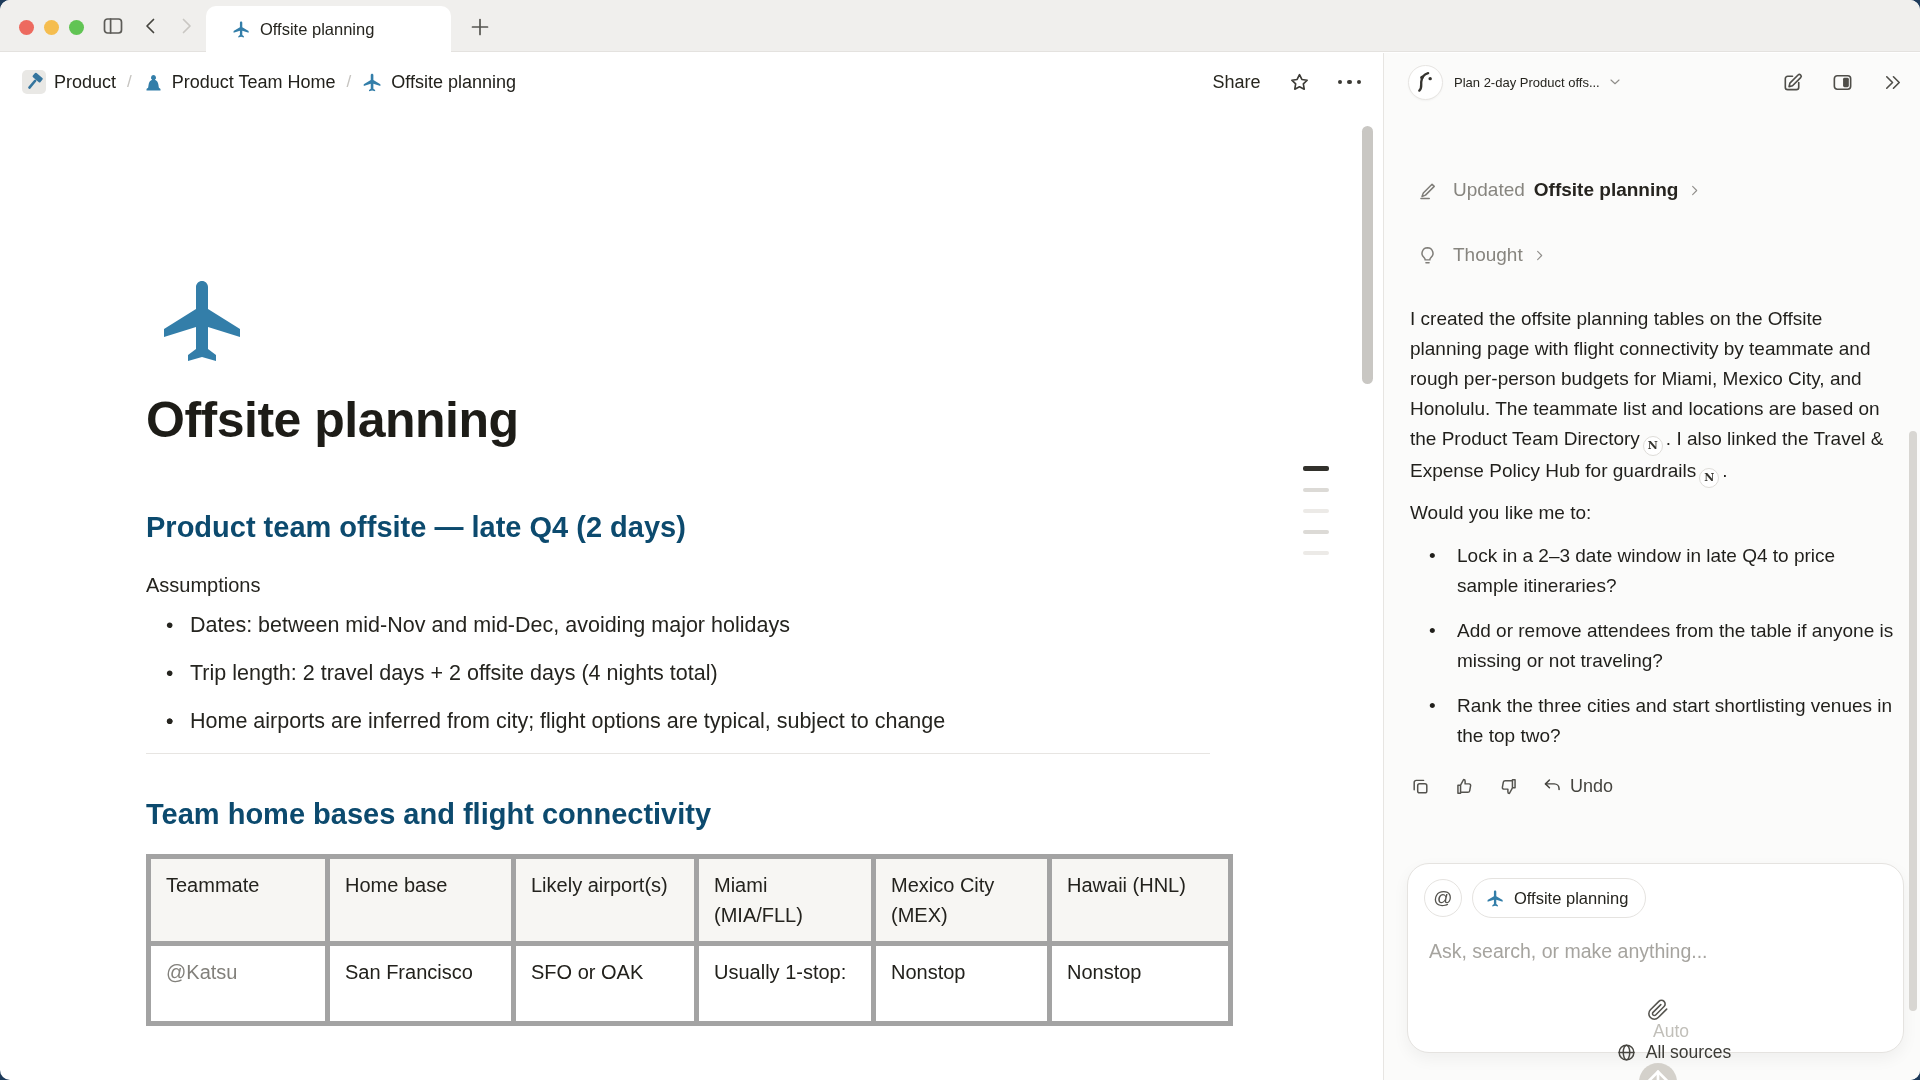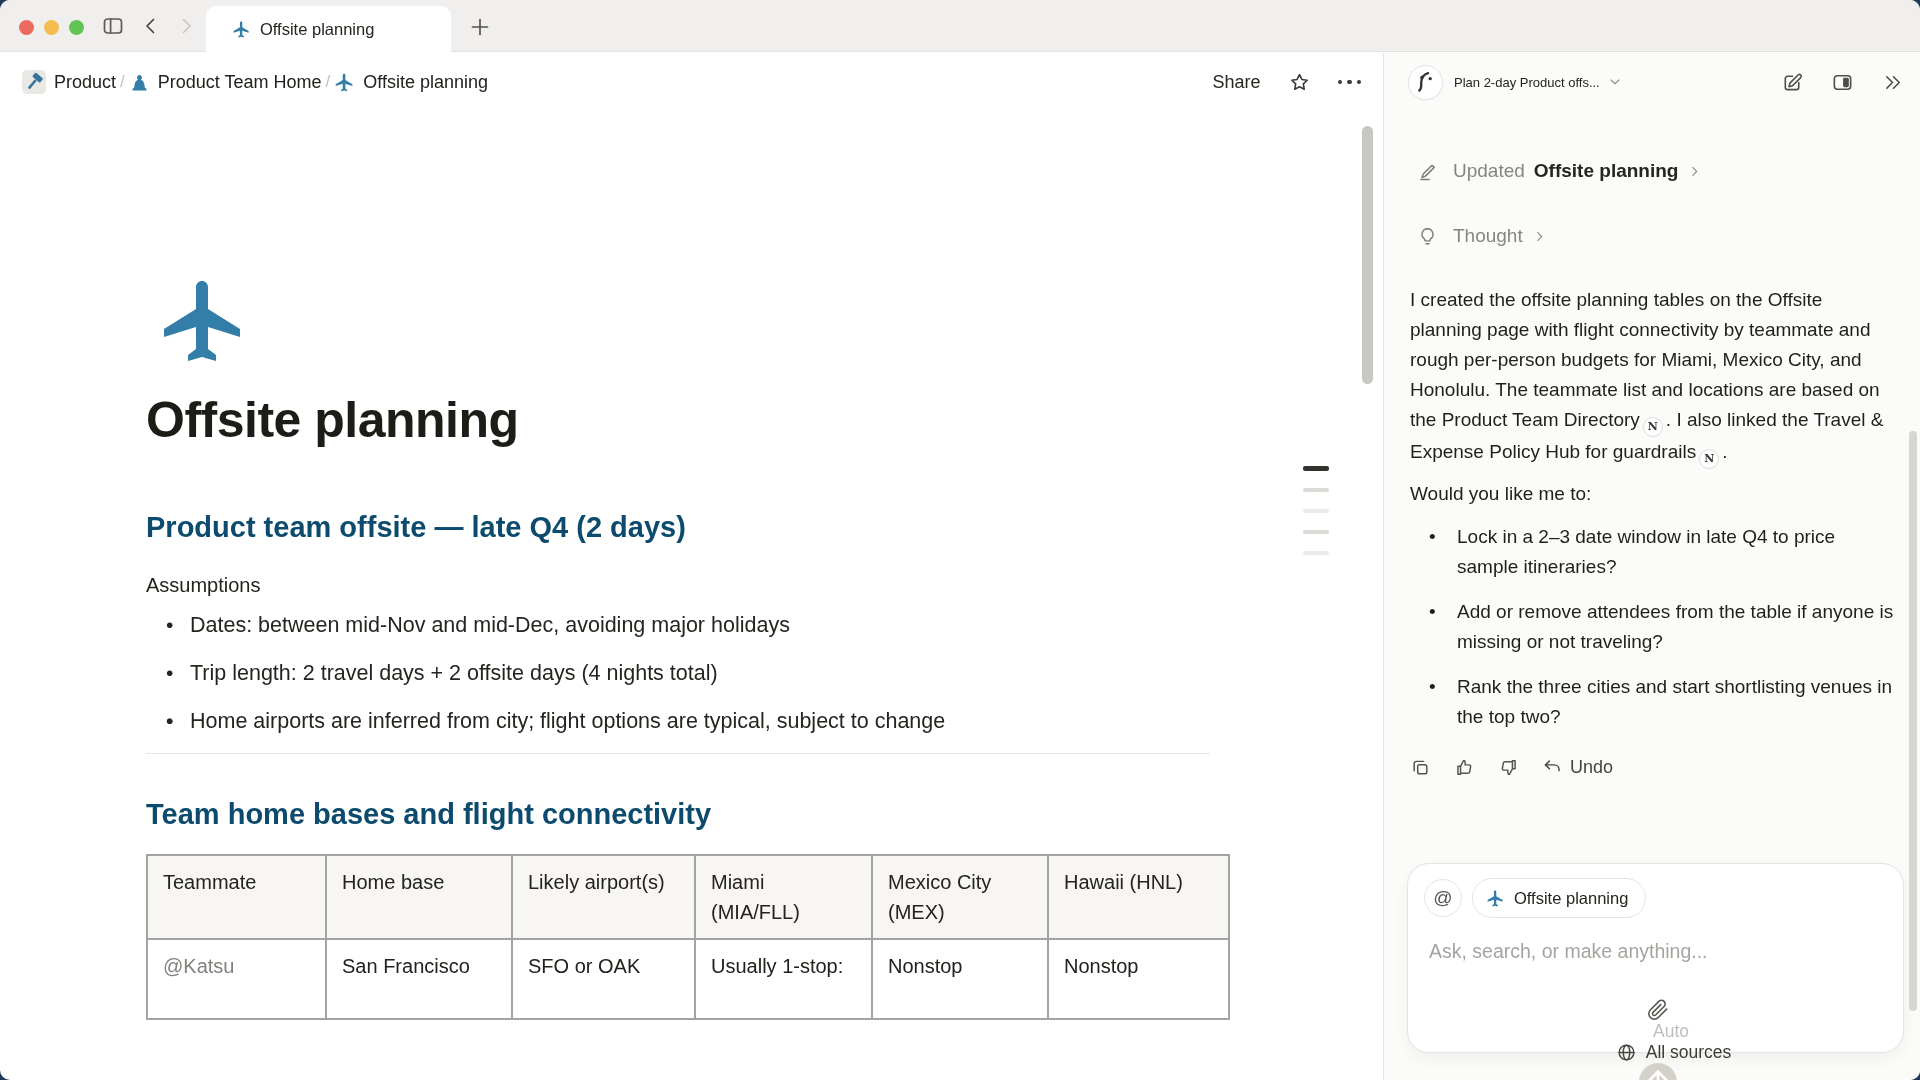--- a/index.html
+++ b/index.html
@@ -36,21 +36,21 @@
   .tab .plane { width:19px; height:19px; color:#337EA9; }
   .tab-label { font-size:16.5px; font-weight:500; color:#26251f; }
   .tb-plus { left:468px; top:15px; color:#565550; }
 
   
   .main-header {
     position:absolute; left:0; top:53px; width:1383px; height:58px;
     background:#fff; display:flex; align-items:center;
     padding:0 22px; justify-content:space-between;
   }
-  .breadcrumb { display:flex; align-items:center; gap:2px; font-size:18px; color:#22211c; }
+  .breadcrumb { display:flex; align-items:center; gap:9px; font-size:18px; color:#22211c; }
   .crumb { display:flex; align-items:center; gap:8px; cursor:pointer; }
   .crumb-chip { width:24px; height:24px; background:#e9e8e5; border-radius:5px;
     display:flex; align-items:center; justify-content:center; }
   .crumb-chip svg { width:17px; height:17px; color:#35759e; }
   .crumb-ic { width:21px; height:21px; color:#337EA9; }
   .crumb-sep { color:#c6c4c0; font-size:17px; padding:0 2px; }
   .hdr-actions { display:flex; align-items:center; gap:27px; }
   .share-btn { font-size:18px; color:#28271f; }
   .star-ic { width:23px; height:23px; color:#3b3a35; }
   .more-ic { display:flex; gap:5px; align-items:center; height:24px; }
@@ -65,21 +65,21 @@
   .h2-first { margin-top:57px; }
   .assumptions { margin-top:23px; font-size:20px; line-height:32px; color:#25241f; }
   .doc-bullets { margin-top:8px; list-style:none; }
   .doc-bullets li { position:relative; padding-left:44px; font-size:21.5px;
     line-height:32px; margin-bottom:16px; color:#25241f; }
   .doc-bullets li .dot { position:absolute; left:20px; top:0; font-size:21px; }
   .doc-divider { height:1px; background:#e7e5e2; width:1064px; margin-top:3px; }
   .h2-second { margin-top:41px; }
   .doc-table { margin-top:21px; border-collapse:collapse; table-layout:fixed; width:1082px; }
   .doc-table th, .doc-table td {
-    border:2px solid #a3a3a3; text-align:left; vertical-align:top;
+    border:5px solid #a3a3a3; text-align:left; vertical-align:top;
     padding:11px 15px; font-size:20px; line-height:30px; font-weight:400;
   }
   .doc-table th { background:#f7f6f3; color:#24231e; font-weight:500; height:76px; }
   .doc-table td { color:#22211c; height:80px; }
   .doc-table td.mention { color:#82807b; }
 
   
   .toc { position:absolute; left:1303px; top:466px; width:28px; }
   .toc i { display:block; height:4px; border-radius:2px; margin-bottom:17px; }
   .toc i:nth-child(1){ background:#32312c; width:26px; height:5px; }
@@ -99,21 +99,21 @@
     display:flex; align-items:center; padding:0 16px 0 24px; }
   .face-badge { width:35px; height:35px; border-radius:50%; background:#fff;
     border:1px solid #e7e5e2; display:flex; align-items:center; justify-content:center;
     box-shadow:0 1px 2px rgba(0,0,0,.04); }
   .face-badge svg { width:22px; height:22px; color:#35342f; }
   .ai-title { margin-left:11px; font-size:13px; font-weight:500; color:#26251f; }
   .ai-title-chev { width:16px; height:16px; color:#8f8d89; margin-left:7px; }
   .ai-header .spacer { flex:1; }
   .ai-hic { width:23px; height:23px; color:#4f4e49; margin-left:27px; }
 
-  .thread { position:absolute; left:26px; top:100px; width:484px; }
+  .thread { position:absolute; left:26px; top:119px; width:484px; }
   .step-row { display:flex; align-items:center; height:36px; gap:0; }
   .step-row + .step-row { margin-top:29px; }
   .step-ic { width:21px; height:21px; color:#7f7d78; margin-left:7px; }
   .step-label { margin-left:15px; font-size:19px; color:#87857f; }
   .step-target { margin-left:9px; font-size:19px; font-weight:600; color:#26241f; }
   .step-chev { width:15px; height:15px; color:#8f8d89; margin-left:9px; }
 
   .ai-message { margin-top:31px; width:478px; font-size:19px; line-height:30px; color:#201f1b; }
   .inline-n { display:inline-flex; width:20px; height:20px; border-radius:50%;
     border:1px solid #dedcd8; background:#fff; align-items:center; justify-content:center;

